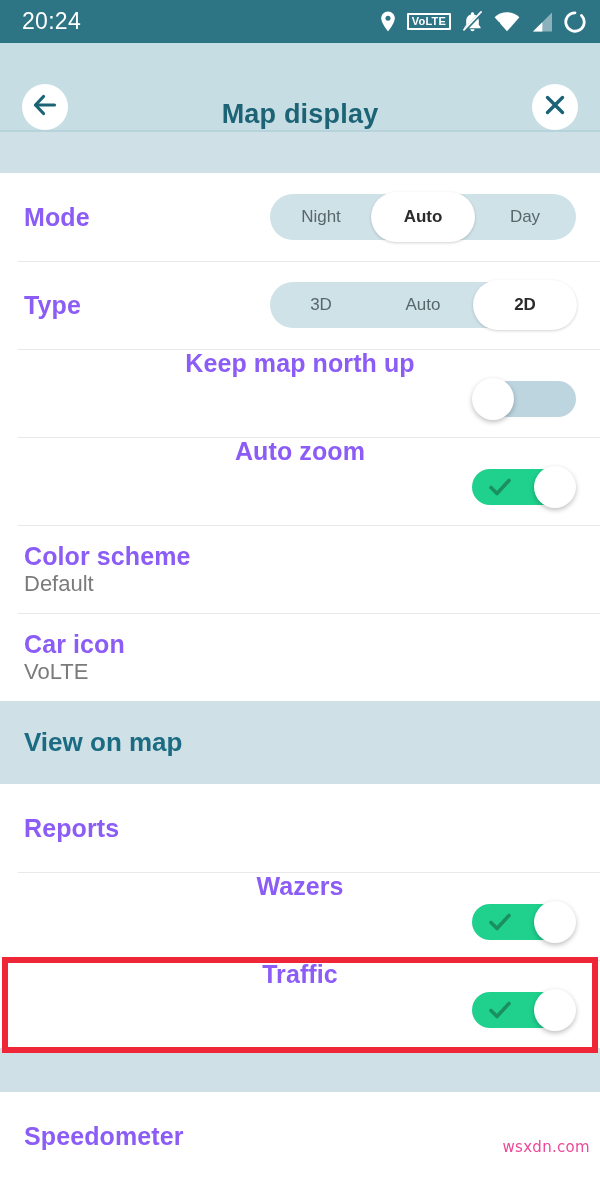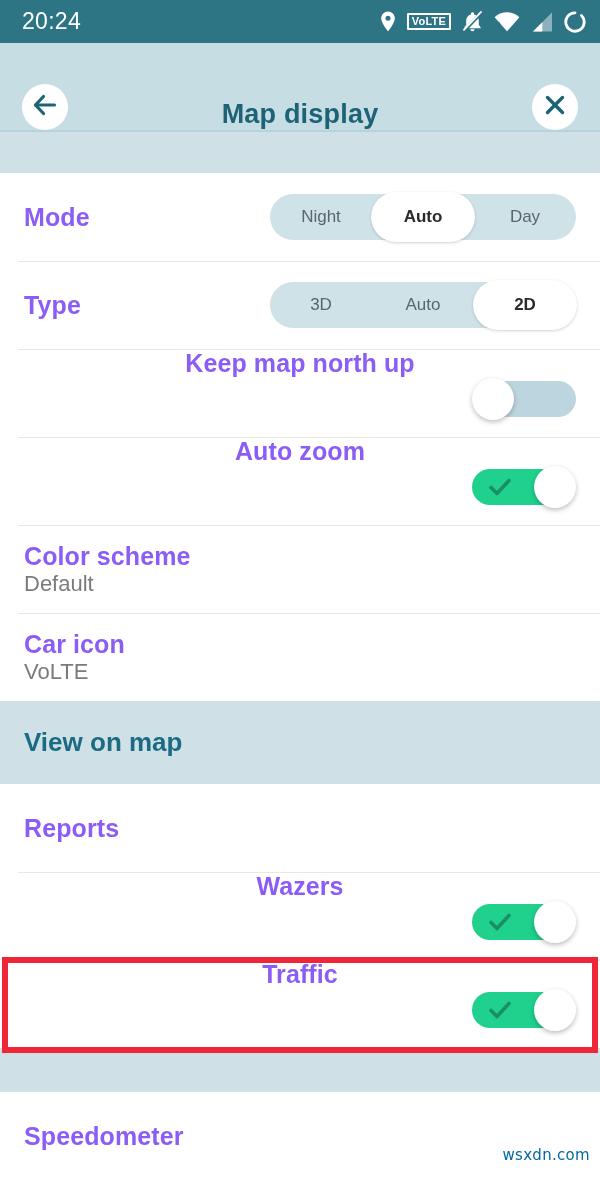--- a/index.html
+++ b/index.html
@@ -240,22 +240,22 @@
     border: 6px solid #ef2637;
     pointer-events: none;
     z-index: 20;
     background: transparent;
   }
 
   
   .watermark {
     position: absolute;
     right: 10px;
-    bottom: 14px;
-    color: #0369a1;
+    bottom: 22px;
+    color: #ec4899;
     font-size: 15px;
     font-family: "DejaVu Sans", sans-serif;
     letter-spacing: 0.3px;
     z-index: 30;
   }
 </style>
 </head>
 <body>
 
 <div id="screen">

